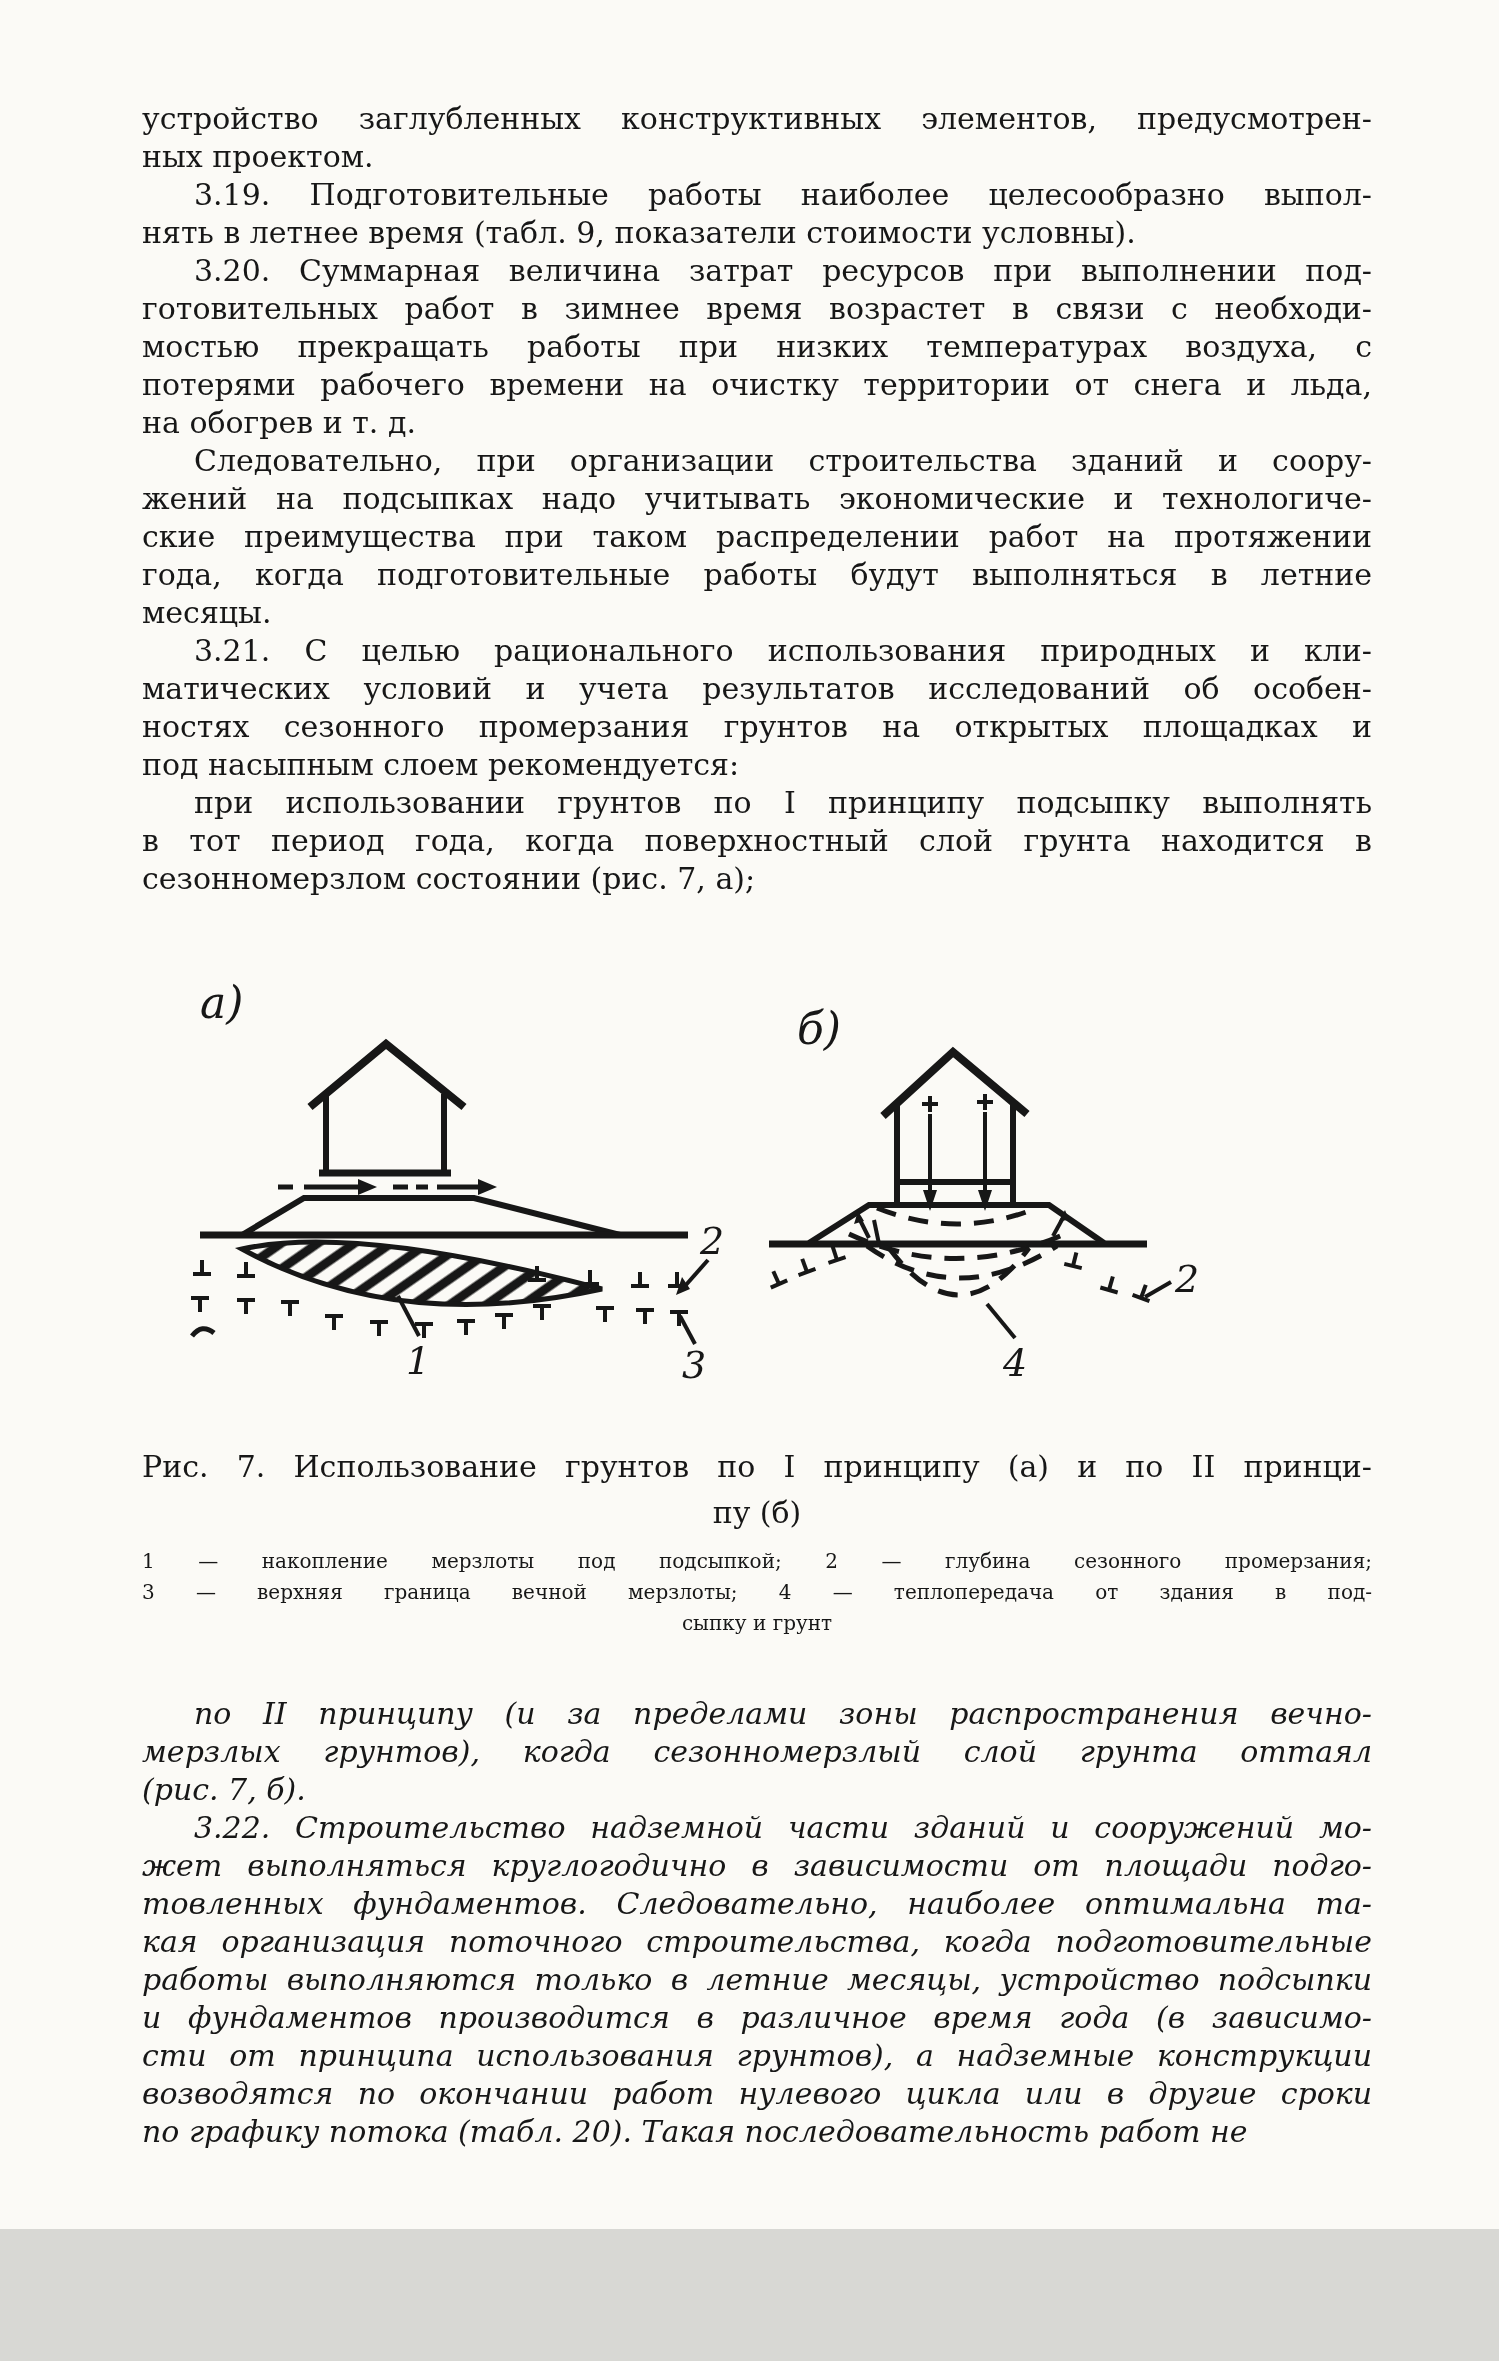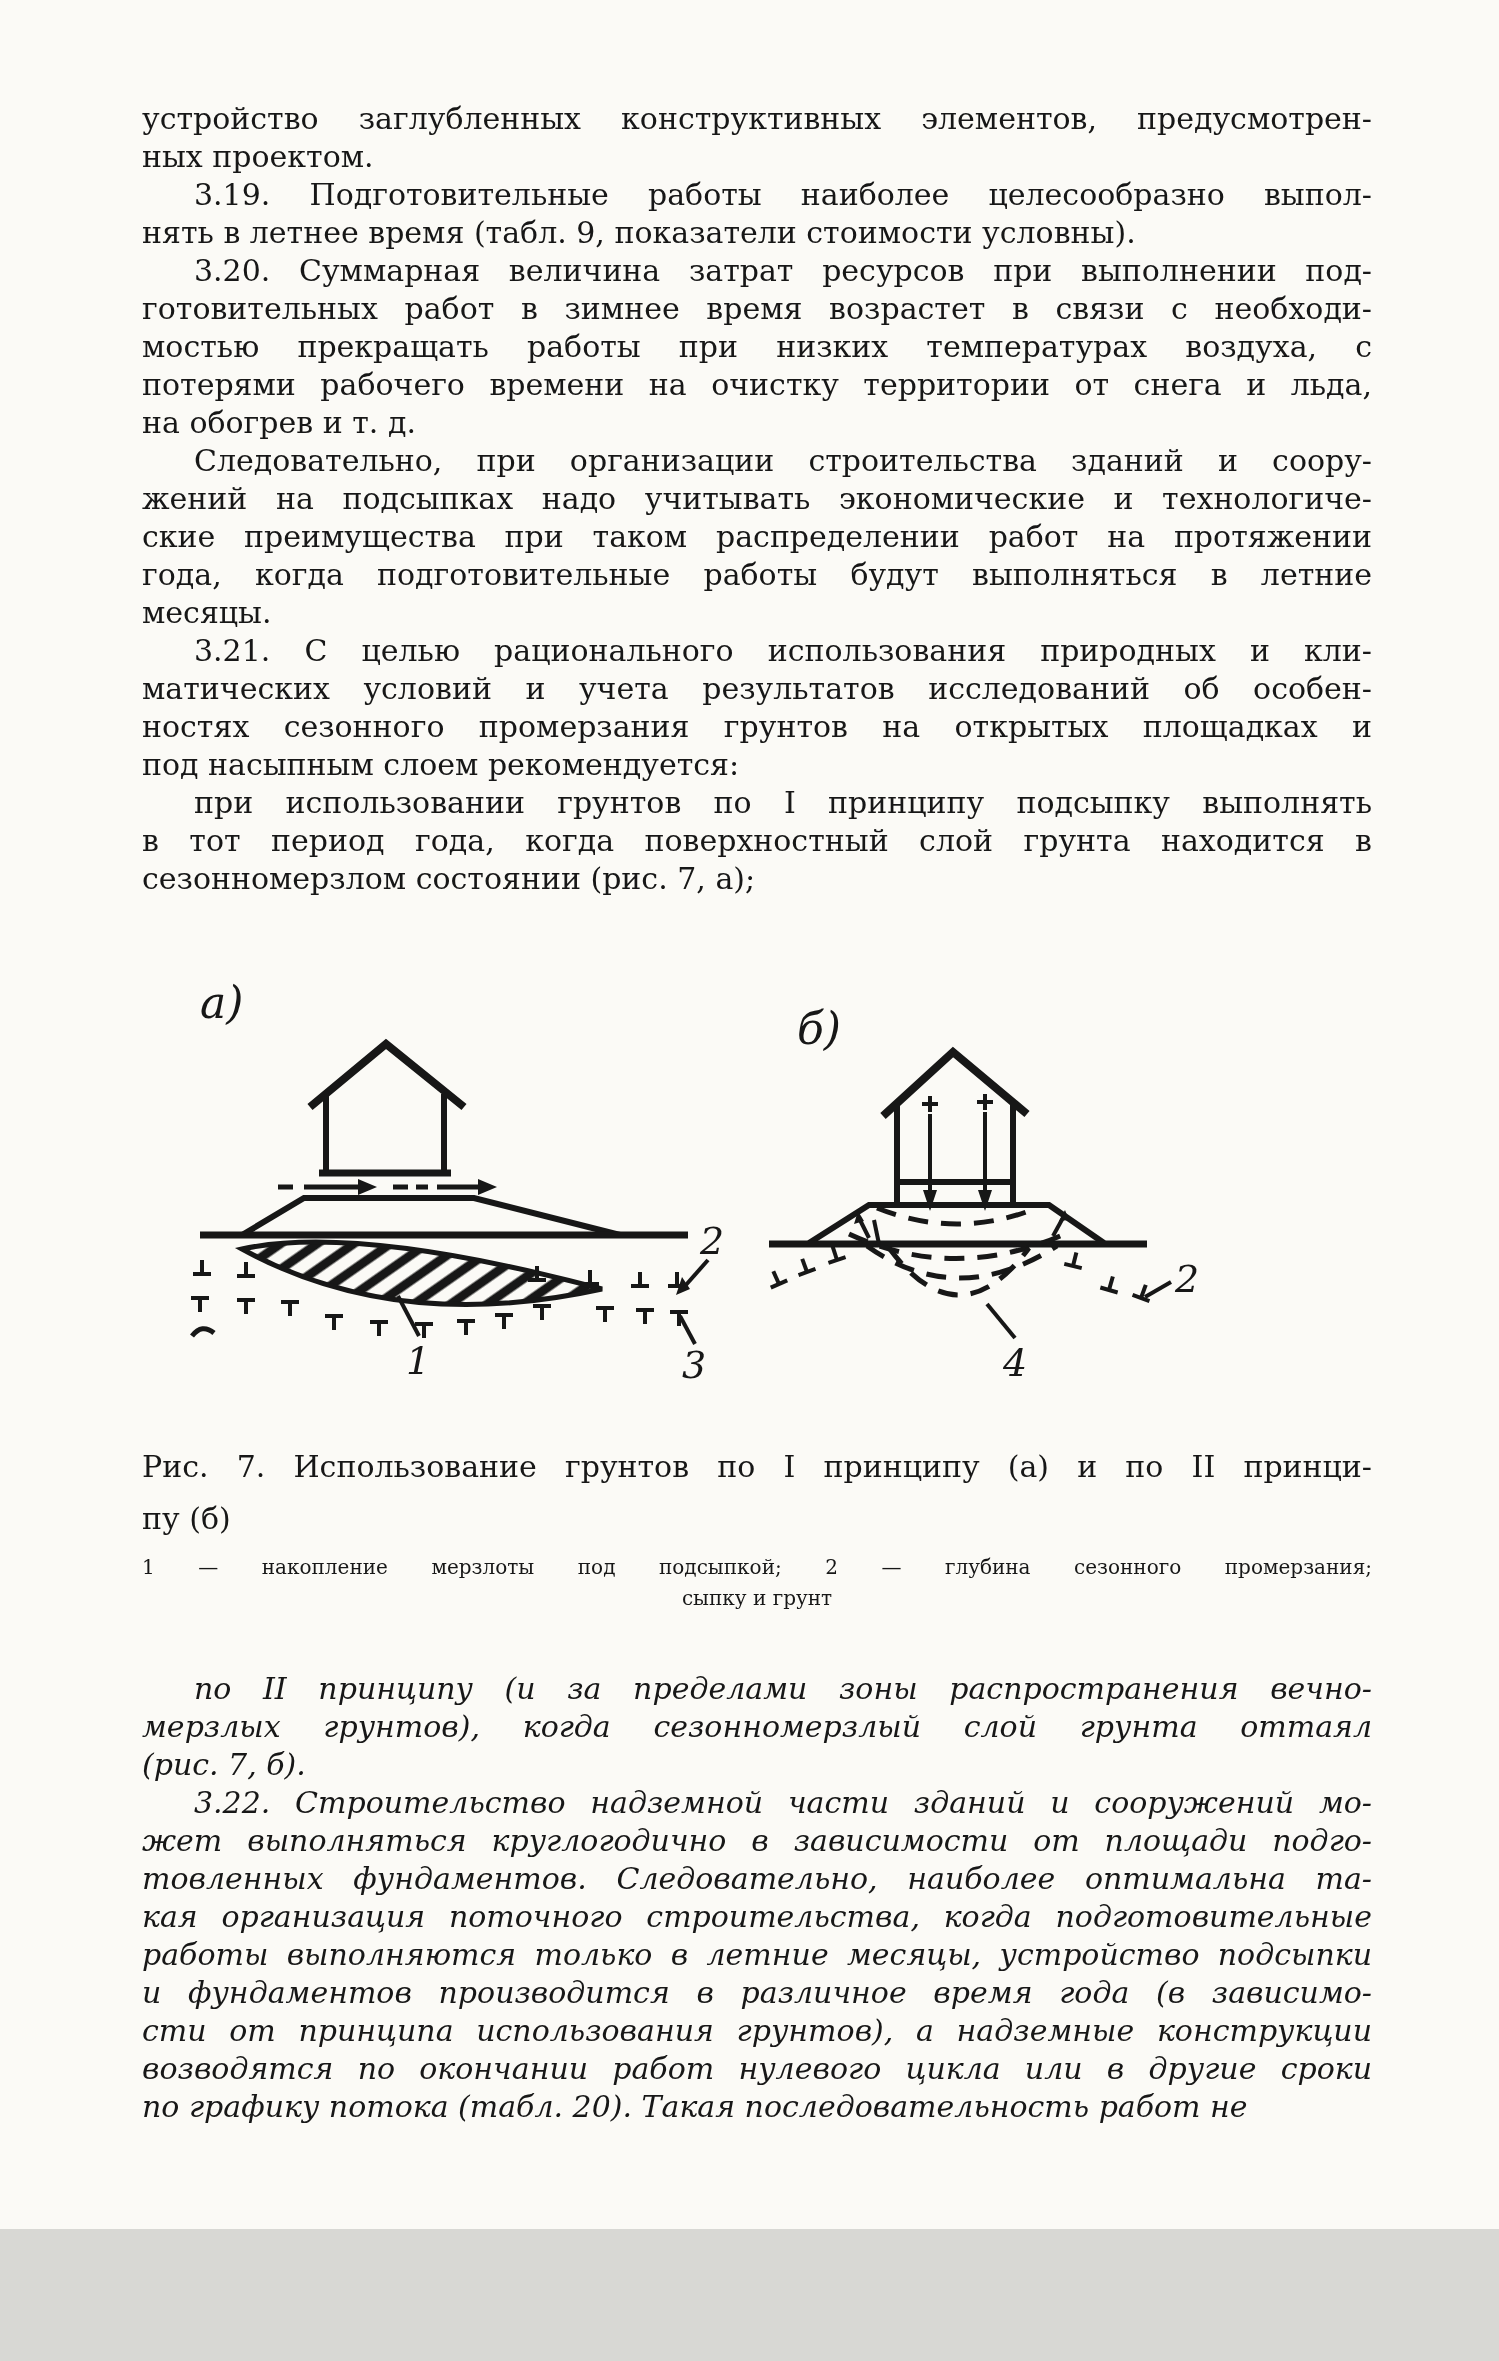--- a/index.html
+++ b/index.html
@@ -10,21 +10,21 @@
   }
   .column { position:absolute; left:142px; top:100px; width:1230px; }
   .line { font-size:30px; line-height:38px; text-align:justify; text-align-last:justify; }
   .line.last { text-align-last:left; }
   .line.indent { text-indent:52px; }
   .figure { margin-top:46px; height:450px; display:flex; }
   svg.panel { width:615px; height:450px; flex:0 0 auto; }
   .caption { margin-top:50px; }
   .cap-line { font-size:30px; line-height:46px; }
   .cap-line.just { text-align:justify; text-align-last:justify; }
-  .cap-line.center { text-align:left;margin-top:6px; }
+  .cap-line.center { text-align:center; }
   .legend { margin-top:10px; }
   .leg-line { font-size:20px; line-height:31px; font-weight:normal; }
   .leg-line.just { text-align:justify; text-align-last:justify; }
   .leg-line.center { text-align:center; }
   .after { margin-top:56px;font-style:italic; }
   .pagenum { position:absolute; left:142px; top:2232px; font-size:26px; }
   
   svg .ink { stroke:#171717; fill:none; }
   svg text.plabel { font-family:"DejaVu Serif", serif; font-style:italic; font-size:44px; fill:#171717; }
   svg text.cnum  { font-family:"DejaVu Serif", serif; font-style:italic; font-size:38px; fill:#171717; }
@@ -198,20 +198,21 @@
         </g>
       </svg>
     </div>
 
     <div class="caption" id="caption">
         <div class="cap-line just">Рис. 7. Использование грунтов по I принципу (а) и по II принци-</div>
         <div class="cap-line center">пу (б)</div>
       </div>
     <div class="legend" id="legend">
         <div class="leg-line just">1 — накопление мерзлоты под подсыпкой; 2 — глубина сезонного промерзания;</div>
+        <div class="leg-line just">3 — верхняя граница вечной мерзлоты; 4 — теплопередача от здания в под-</div>
         <div class="leg-line center">сыпку и грунт</div>
       </div>
 
     <div id="text-bottom" class="after">
         <div class="line indent">по II принципу (и за пределами зоны распространения вечно-</div>
         <div class="line">мерзлых грунтов), когда сезонномерзлый слой грунта оттаял</div>
         <div class="line last">(рис. 7, б).</div>
         <div class="line indent">3.22. Строительство надземной части зданий и сооружений мо-</div>
         <div class="line">жет выполняться круглогодично в зависимости от площади подго-</div>
         <div class="line">товленных фундаментов. Следовательно, наиболее оптимальна та-</div>

